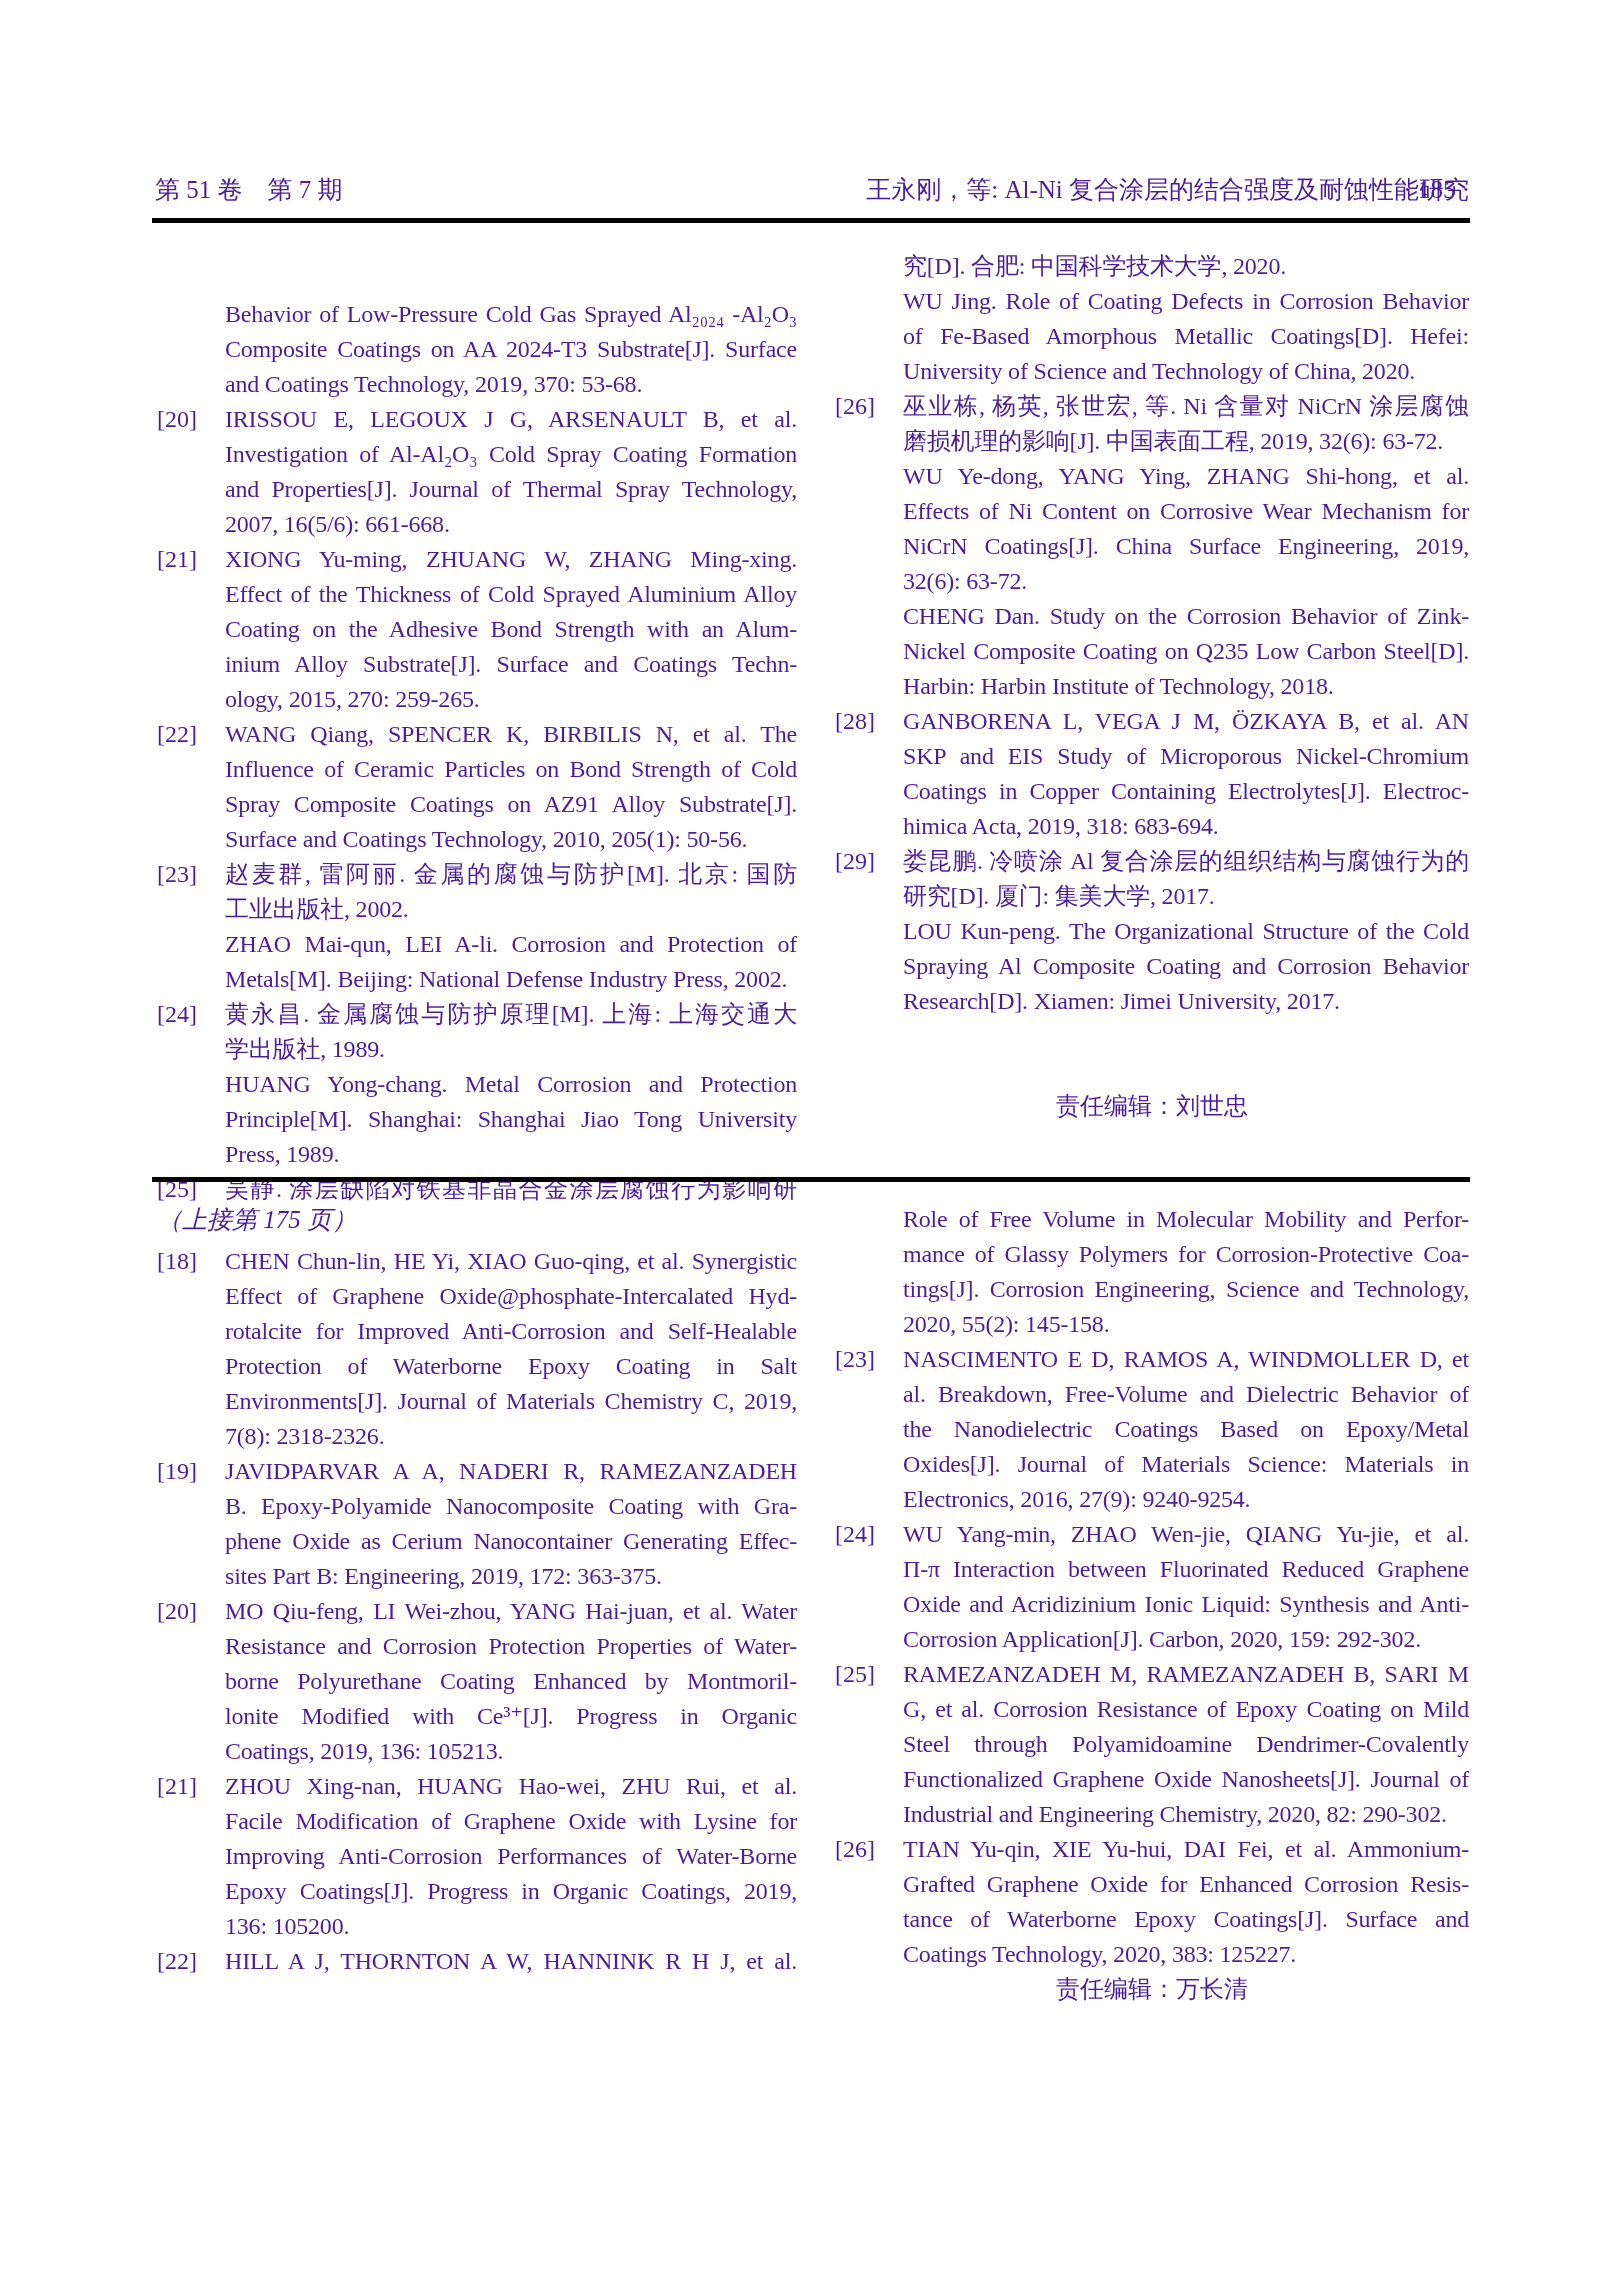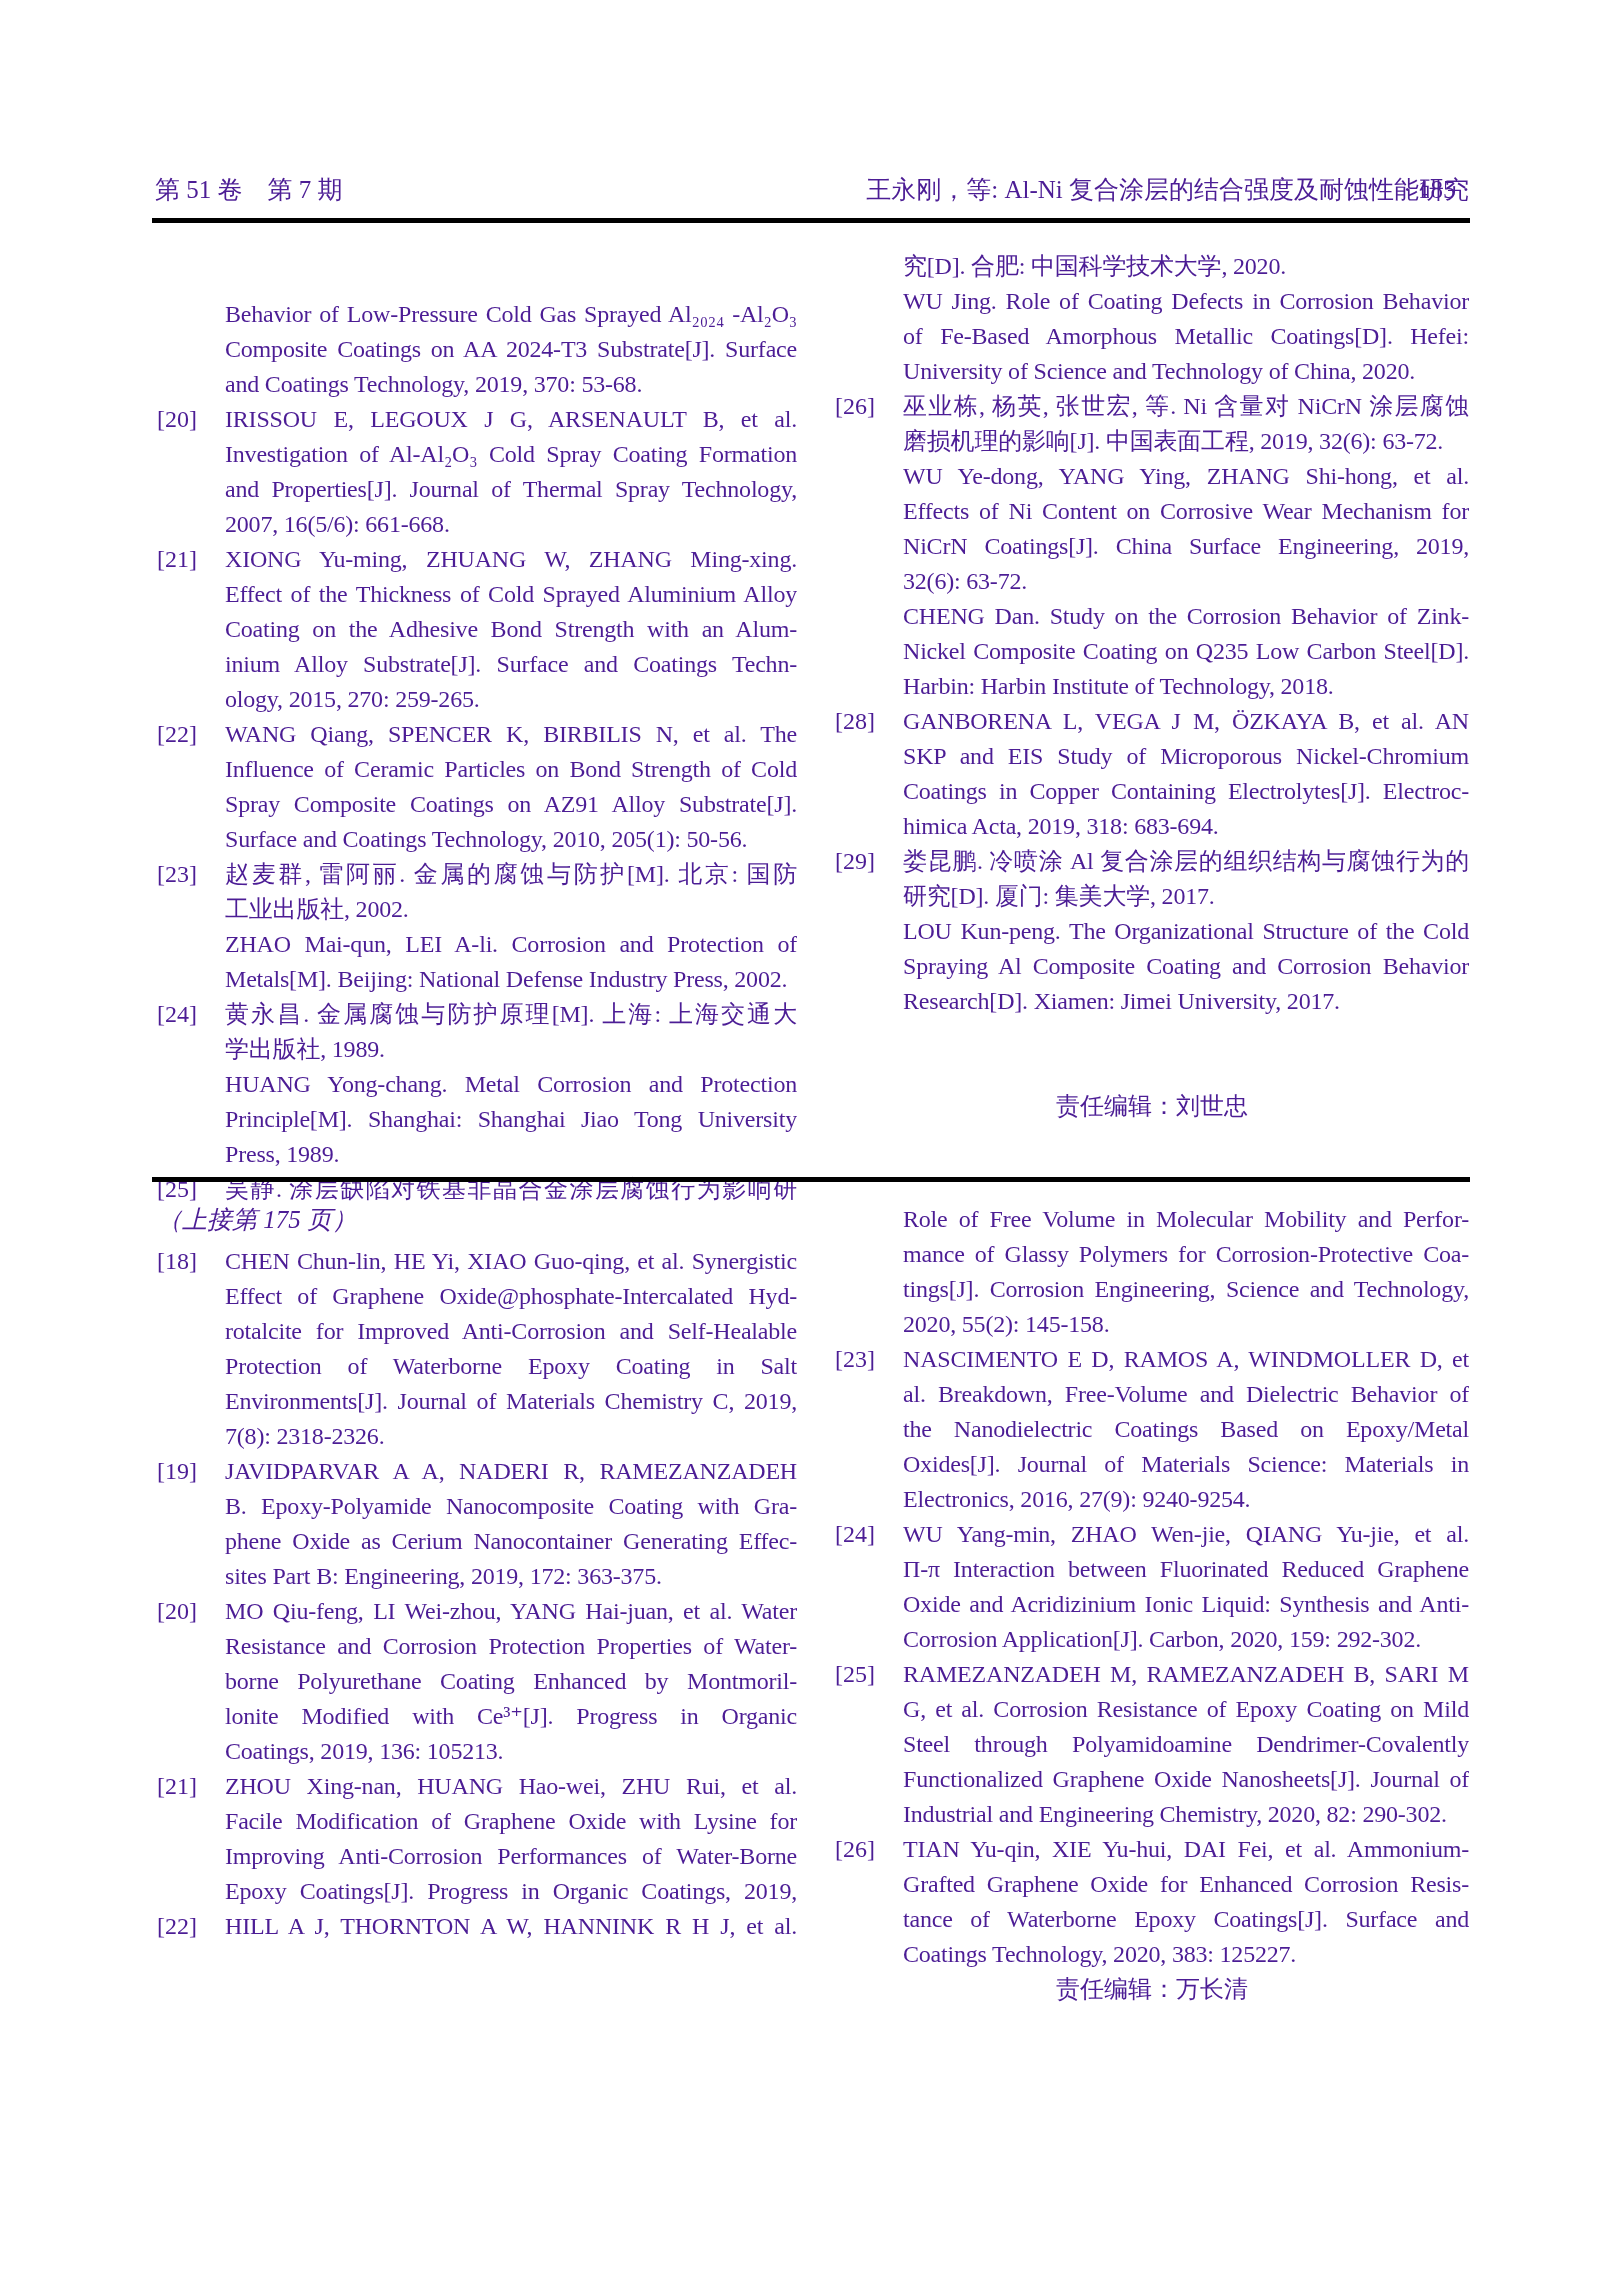--- a/index.html
+++ b/index.html
@@ -197,20 +197,21 @@
           <div class="line fill">borne Polyurethane Coating Enhanced by Montmoril-</div>
           <div class="line fill">lonite Modified with Ce³⁺[J]. Progress in Organic</div>
           <div class="line end">Coatings, 2019, 136: 105213.</div>
         </div>
         <div class="ref">
           <span class="num">[21]</span>
           <div class="line fill">ZHOU Xing-nan, HUANG Hao-wei, ZHU Rui, et al.</div>
           <div class="line fill">Facile Modification of Graphene Oxide with Lysine for</div>
           <div class="line fill">Improving Anti-Corrosion Performances of Water-Borne</div>
           <div class="line fill">Epoxy Coatings[J]. Progress in Organic Coatings, 2019,</div>
+          <div class="line end">136: 105200.</div>
         </div>
         <div class="ref">
           <span class="num">[22]</span>
           <div class="line fill">HILL A J, THORNTON A W, HANNINK R H J, et al.</div>
         </div>
       </div>
   </div>
 
   <div class="col s2-right">
     <div>

